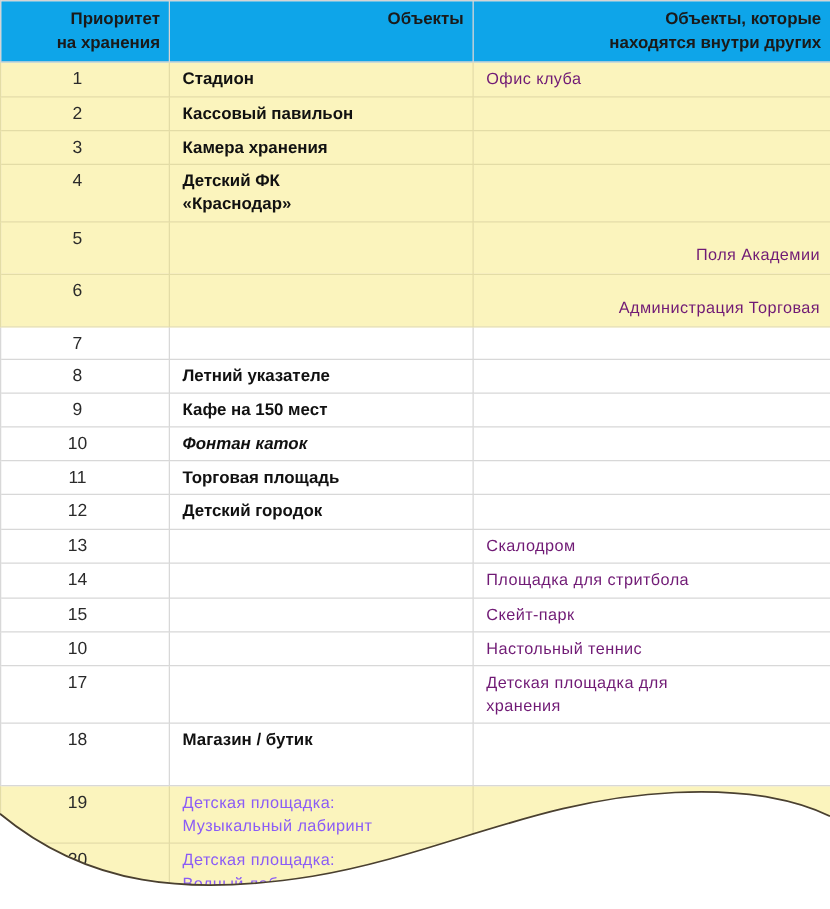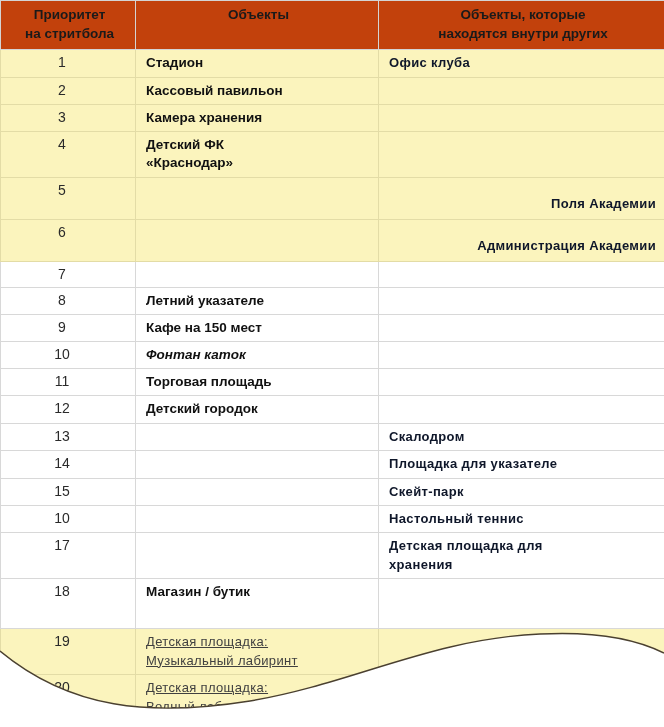--- a/index.html
+++ b/index.html
@@ -36,27 +36,27 @@
   table.doc-table td,
   table.doc-table th {
     border: 1px solid #d4d4d4;
     padding: 0;
     vertical-align: top;
     background-clip: padding-box;
   }
 
   
   thead th {
-    background: #c2410c;
+    background: #0ea5e9;
     border-color: #cfcfcf;
     color: #1a1a1a;
     font-weight: bold;
     font-size: 13.5px;
     line-height: 1.38;
-    text-align: center;
+    text-align: right;
     vertical-align: top;
   }
   thead th .cellpad { padding: 5px 7px 6px 10px; }
   thead th.h-sliver .cellpad { padding: 0; }
 
   
   tbody tr.band td { background: #fbf4bd; border-color: #e3dca6; }
   tbody tr.plain td { background: #ffffff; border-color: #d8d8d8; }
   tbody tr.band td.sliver,
   tbody tr.plain td.sliver { border-left: none; }
@@ -74,34 +74,33 @@
   
   td.obj {
     color: #111111;
     font-weight: bold;
     font-size: 13.5px;
     line-height: 1.35;
     margin-top: 28px;
   }
   td.obj.plainface {
     font-weight: normal;
-    color: #404040;
+    color: #8b5cf6;
     letter-spacing: .35px;
     font-size: 13px;
     line-height: 1.42;
-    text-decoration: underline;
   }
   td.obj.italic {
     font-style: italic;
   }
 
   
   td.inner {
-    color: #0f172a;
-    font-weight: bold;
+    color: #701a75;
+    font-weight: normal;
     font-size: 13px;
     line-height: 1.42;
     letter-spacing: .35px;
   }
   td.inner.bottom { vertical-align: bottom; text-align: right; }
   td.inner.bottom .cellpad { padding-bottom: 5px; }
 
   
   #wave {
     position: absolute;
@@ -126,21 +125,21 @@
     </colgroup>
 
     <thead>
       <tr>
         <th class="h-sliver">
           <div class="cellpad"></div>
         </th>
         <th>
           <div class="cellpad">
             <span>Приоритет</span><br>
-            <span>на стритбола</span>
+            <span>на хранения</span>
           </div>
         </th>
         <th>
           <div class="cellpad">
             <span>Объекты</span>
           </div>
         </th>
         <th>
           <div class="cellpad">
             <span>Объекты, которые</span><br>
@@ -225,21 +224,21 @@
           <td class="sliver">
             <div class="cellpad"></div>
           </td>
           <td class="prio">
             <div class="cellpad"><span>6</span></div>
           </td>
           <td class="obj">
             <div class="cellpad"><span></span></div>
           </td>
           <td class="inner bottom">
-            <div class="cellpad"><span>Администрация Академии</span></div>
+            <div class="cellpad"><span>Администрация Торговая</span></div>
           </td>
         </tr>
         <tr class="plain" style="height: 26px;">
           <td class="sliver">
             <div class="cellpad"></div>
           </td>
           <td class="prio">
             <div class="cellpad"><span>7</span></div>
           </td>
           <td class="obj">
@@ -337,21 +336,21 @@
           <td class="sliver">
             <div class="cellpad"></div>
           </td>
           <td class="prio">
             <div class="cellpad"><span>14</span></div>
           </td>
           <td class="obj">
             <div class="cellpad"><span></span></div>
           </td>
           <td class="inner">
-            <div class="cellpad"><span>Площадка для указателе</span></div>
+            <div class="cellpad"><span>Площадка для стритбола</span></div>
           </td>
         </tr>
         <tr class="plain" style="height: 26px;">
           <td class="sliver">
             <div class="cellpad"></div>
           </td>
           <td class="prio">
             <div class="cellpad"><span>15</span></div>
           </td>
           <td class="obj">

